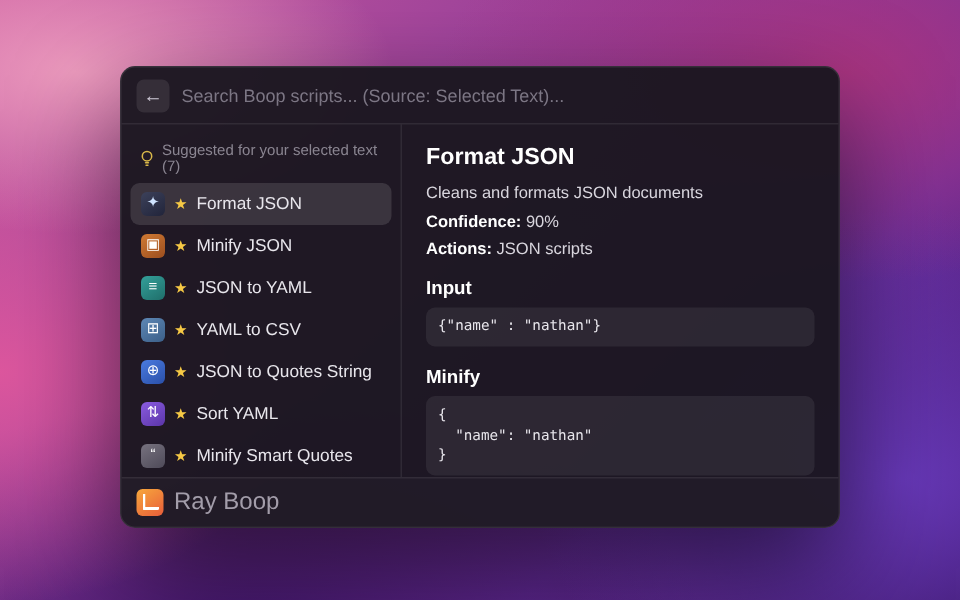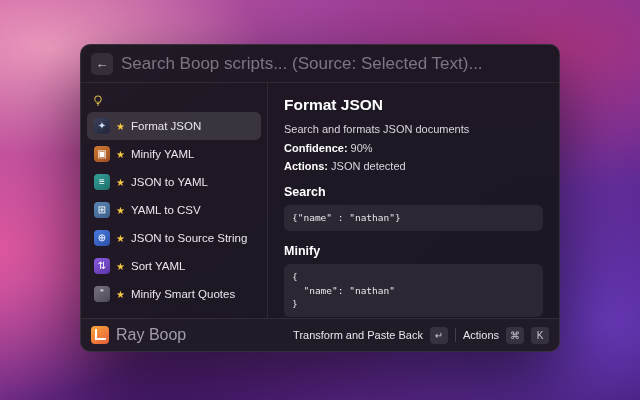--- a/index.html
+++ b/index.html
@@ -34,21 +34,21 @@
   }
   .back-btn {
     width: 22px; height: 22px; flex: 0 0 22px;
     border-radius: 5px;
     background: rgba(255,255,255,0.09);
     color: #cfc9d6; font-size: 13px; line-height: 22px; text-align: center;
     cursor: pointer;
   }
   .search-input {
     flex: 1; background: transparent; border: none; outline: none;
-    color: #e8e6ec; font-size: 17px;
+    color: #e8e6ec; font-size: 12px;
     font-family: "Liberation Sans", sans-serif;
   }
   .search-input::placeholder { color: #7c7684; }
   
   .content { flex: 1; display: flex; min-height: 0; }
   .sidebar {
     width: 186px; flex: 0 0 186px;
     padding: 6px; overflow: hidden;
   }
   .section-header {
@@ -141,95 +141,88 @@
   <div class="content">
 
     <div class="sidebar">
 
       <div class="section-header">
         <svg class="bulb-icon" viewBox="0 0 10 13">
           <circle cx="5" cy="4.5" r="3.4" fill="none" stroke="#d9b84a" stroke-width="1.1"></circle>
           <rect x="3.4" y="8.6" width="3.2" height="1.2" rx="0.6" fill="#d9b84a"></rect>
           <rect x="3.8" y="10.4" width="2.4" height="1.1" rx="0.55" fill="#d9b84a"></rect>
         </svg>
+        <span>Suggested for your selected text (7)</span>
       </div>
 
       <div class="list-item selected">
         <span class="item-icon icon-sparkles">✦</span>
         <span class="star">★</span>
         <span class="item-label">Format JSON</span>
       </div>
 
       <div class="list-item">
         <span class="item-icon icon-package">▣</span>
         <span class="star">★</span>
-        <span class="item-label">Minify YAML</span>
+        <span class="item-label">Minify JSON</span>
       </div>
 
       <div class="list-item">
         <span class="item-icon icon-yaml">≡</span>
         <span class="star">★</span>
         <span class="item-label">JSON to YAML</span>
       </div>
 
       <div class="list-item">
         <span class="item-icon icon-csv">⊞</span>
         <span class="star">★</span>
         <span class="item-label">YAML to CSV</span>
       </div>
 
       <div class="list-item">
         <span class="item-icon icon-globe">⊕</span>
         <span class="star">★</span>
-        <span class="item-label">JSON to Source String</span>
+        <span class="item-label">JSON to Quotes String</span>
       </div>
 
       <div class="list-item">
         <span class="item-icon icon-sort">⇅</span>
         <span class="star">★</span>
         <span class="item-label">Sort YAML</span>
       </div>
 
       <div class="list-item">
         <span class="item-icon icon-quotes">“</span>
         <span class="star">★</span>
         <span class="item-label">Minify Smart Quotes</span>
       </div>
 
     </div>
 
     <div class="detail">
       <div class="detail-title">Format JSON</div>
-      <div class="detail-desc">Search and formats JSON documents</div>
+      <div class="detail-desc">Cleans and formats JSON documents</div>
       <div class="meta-line">
         <b>Confidence:</b><span> 90%</span>
       </div>
       <div class="meta-line">
-        <b>Actions:</b><span> JSON detected</span>
-      </div>
-
-      <div class="section-title">Search</div>
+        <b>Actions:</b><span> JSON scripts</span>
+      </div>
+
+      <div class="section-title">Input</div>
       <div class="code-box">{"name" : "nathan"}</div>
 
       <div class="section-title">Minify</div>
       <div class="code-box">{
   "name": "nathan"
 }</div>
     </div>
 
   </div>
 
   <div class="footer">
     <div class="footer-left">
       <div class="ray-icon"></div>
       <span class="footer-app">Ray Boop</span>
     </div>
-    <div class="footer-right">
-      <span class="footer-action">Transform and Paste Back</span>
-      <span class="keycap">↵</span>
-      <span class="vdivider"></span>
-      <span class="footer-action">Actions</span>
-      <span class="keycap">⌘</span>
-      <span class="keycap">K</span>
-    </div>
   </div>
 
 </div>
 
 </body></html>

